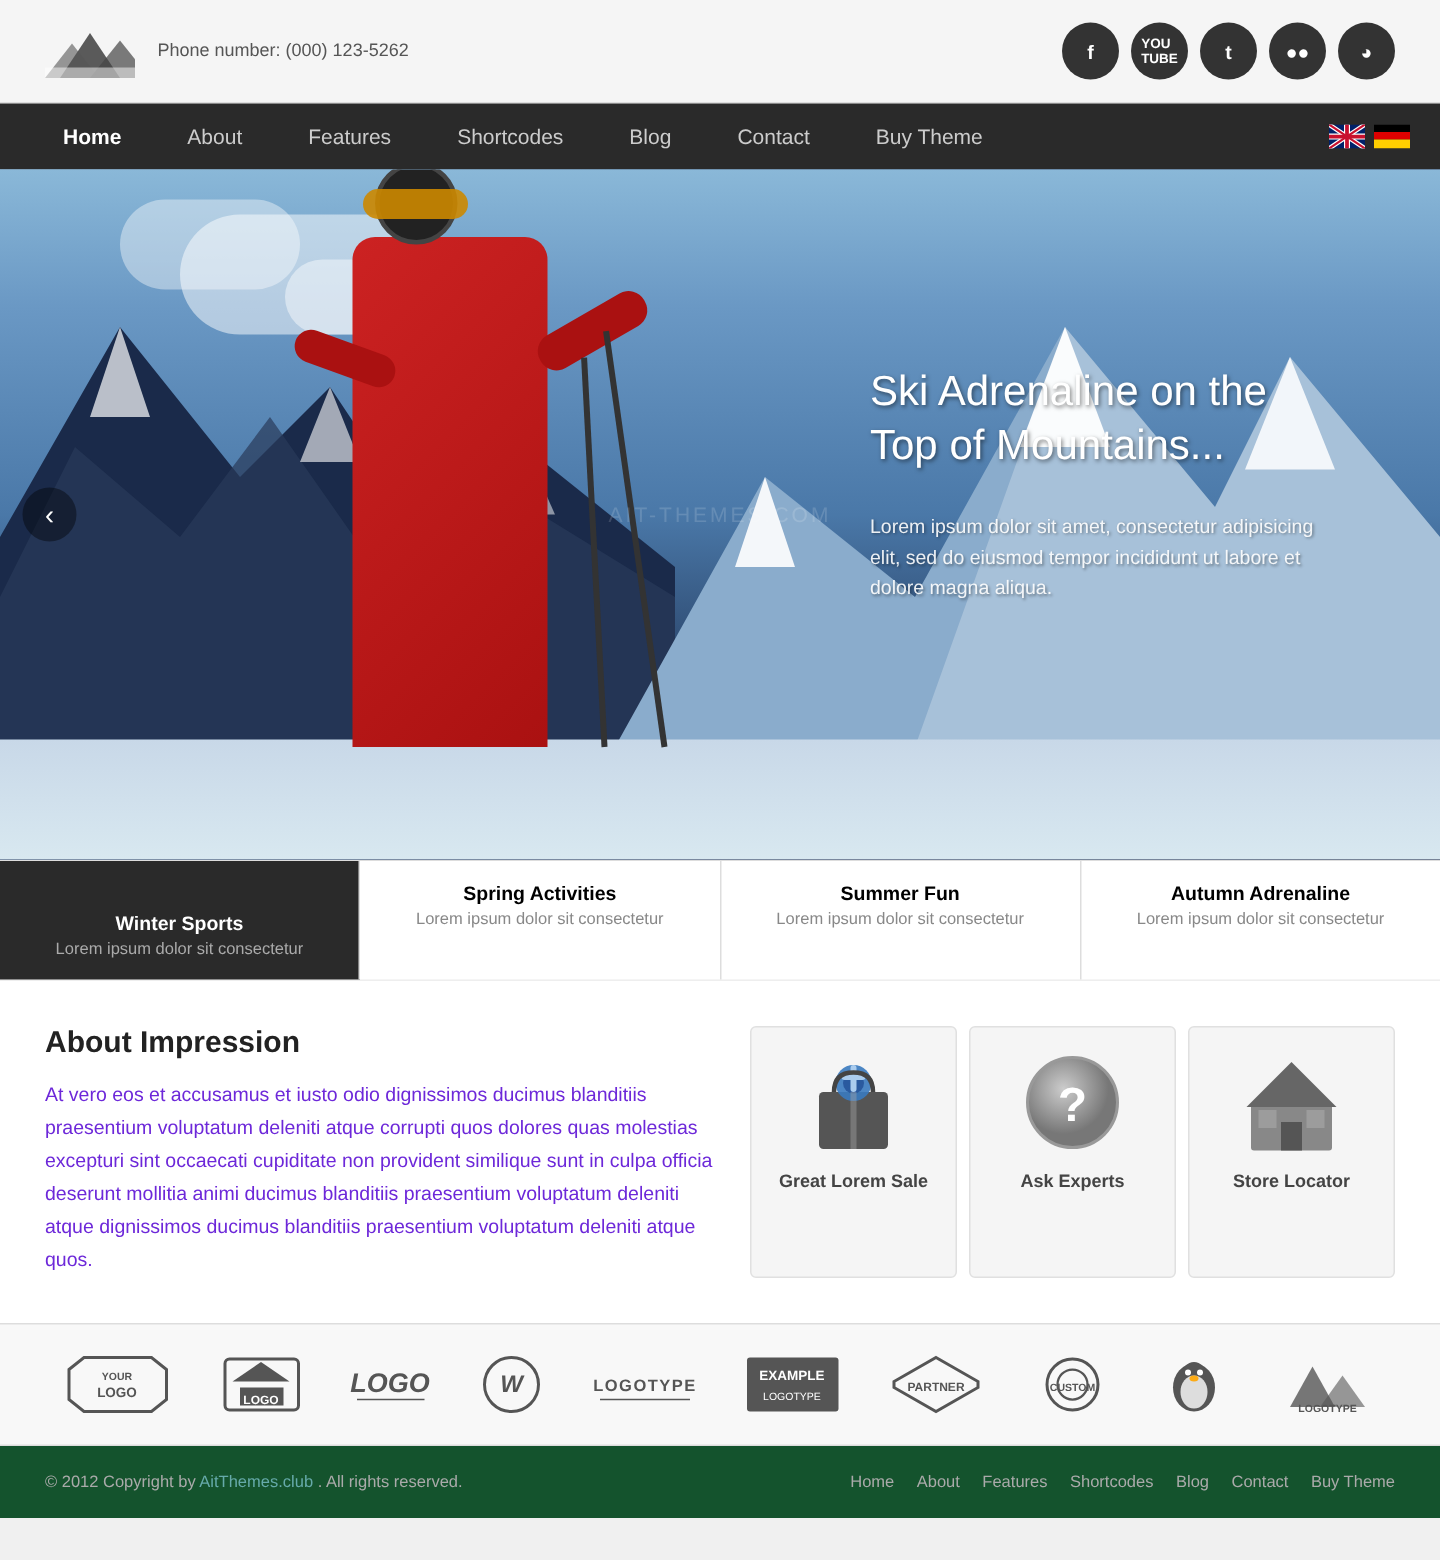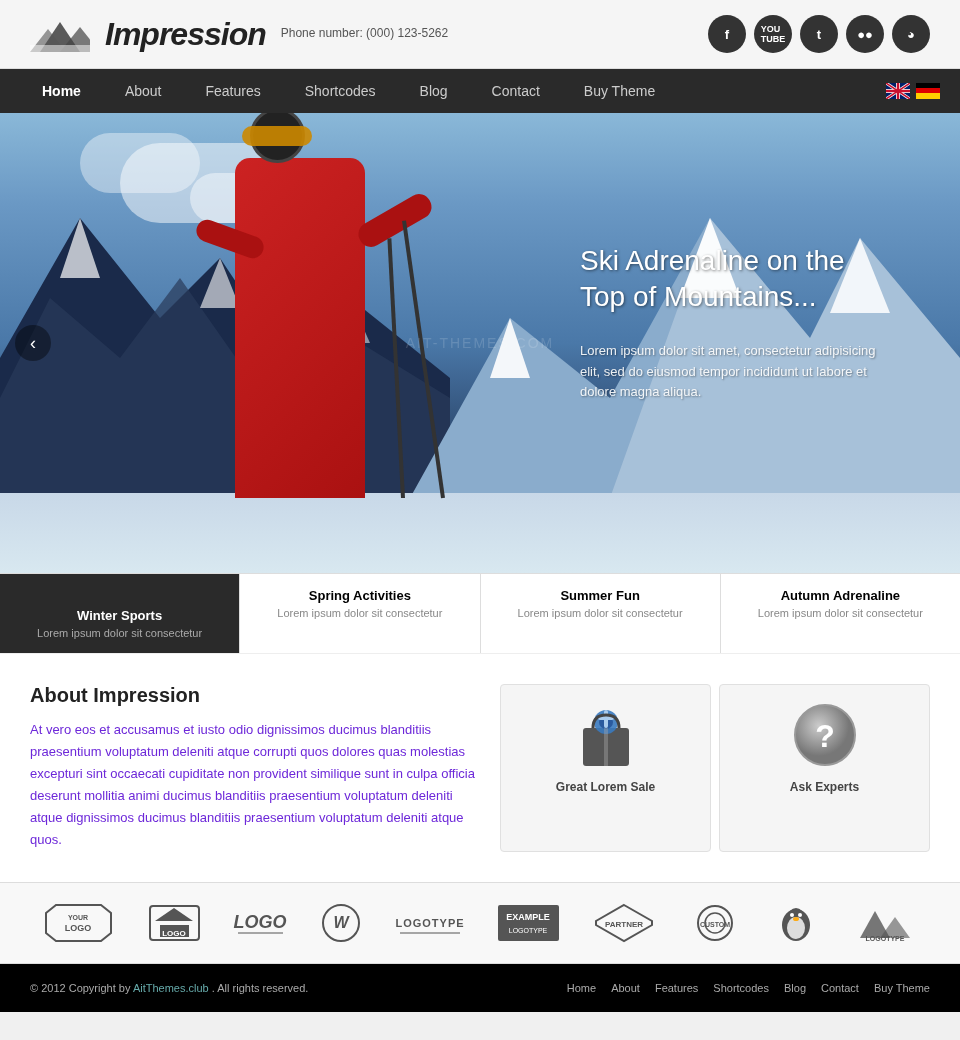--- a/index.html
+++ b/index.html
@@ -178,21 +178,21 @@
       border-bottom: 1px solid #ddd;
       padding: 20px 30px;
       display: flex;
       align-items: center;
       justify-content: space-around;
       gap: 10px;
     }
 
     
     .footer {
-      background: #000000;
+      background: #14532d;
       padding: 18px 30px;
       display: flex;
       align-items: center;
       justify-content: space-between;
     }
     .footer-copy {
       font-size: 11px;
       color: #aaa;
     }
     .footer-copy a { color: #6aa; text-decoration: none; }
@@ -208,21 +208,20 @@
 <body>
 
 <div class="header">
   <div class="logo-area">
     <svg class="logo-mountain" viewBox="0 0 60 35">
       <polygon points="10,35 30,5 50,35" fill="#333" opacity="0.8"></polygon>
       <polygon points="0,35 18,12 36,35" fill="#555" opacity="0.6"></polygon>
       <polygon points="30,35 50,10 70,35" fill="#444" opacity="0.7"></polygon>
       <rect x="0" y="28" width="60" height="7" fill="white" opacity="0.5"></rect>
     </svg>
-    <div class="logo-text">Impression</div>
     <div class="tagline">
       <div>Phone number: (000) 123-5262</div>
     </div>
   </div>
   <div class="social-icons">
     <div class="social-icon">f</div>
     <div class="social-icon" style="font-size:9px;">YOU<br>TUBE</div>
     <div class="social-icon">t</div>
     <div class="social-icon">●●</div>
     <div class="social-icon">◕</div>
@@ -370,20 +369,32 @@
               <stop offset="100%" stop-color="#777"></stop>
             </radialGradient>
           </defs>
           <circle cx="35" cy="35" r="30" fill="url(#qGrad)" stroke="#999" stroke-width="2"></circle>
           <text x="35" y="47" text-anchor="middle" font-size="32" font-weight="bold" fill="white" font-family="Arial">?</text>
         </svg>
       </div>
       <div class="feature-label">Ask Experts</div>
     </div>
 
+    <div class="feature-box">
+      <div style="width:70px;height:70px;margin:0 auto 10px;display:flex;align-items:center;justify-content:center;">
+        <svg viewBox="0 0 70 70" width="70" height="70">
+          <rect x="8" y="35" width="54" height="32" rx="2" fill="#888"></rect>
+          <polygon points="5,38 35,8 65,38" fill="#666"></polygon>
+          <rect x="28" y="48" width="14" height="19" fill="#555"></rect>
+          <rect x="13" y="40" width="12" height="12" fill="#aaa" opacity="0.6"></rect>
+          <rect x="45" y="40" width="12" height="12" fill="#aaa" opacity="0.6"></rect>
+        </svg>
+      </div>
+      <div class="feature-label">Store Locator</div>
+    </div>
   </div>
 </div>
 
 <div class="partners-bar">
 
   <svg width="75" height="40" viewBox="0 0 75 40">
     <polygon points="5,10 15,2 60,2 70,10 70,30 60,38 15,38 5,30" fill="none" stroke="#555" stroke-width="2"></polygon>
     <text x="37" y="17" text-anchor="middle" font-size="7" fill="#555" font-weight="bold">YOUR</text>
     <text x="37" y="28" text-anchor="middle" font-size="9" fill="#555" font-weight="bold">LOGO</text>
   </svg>

